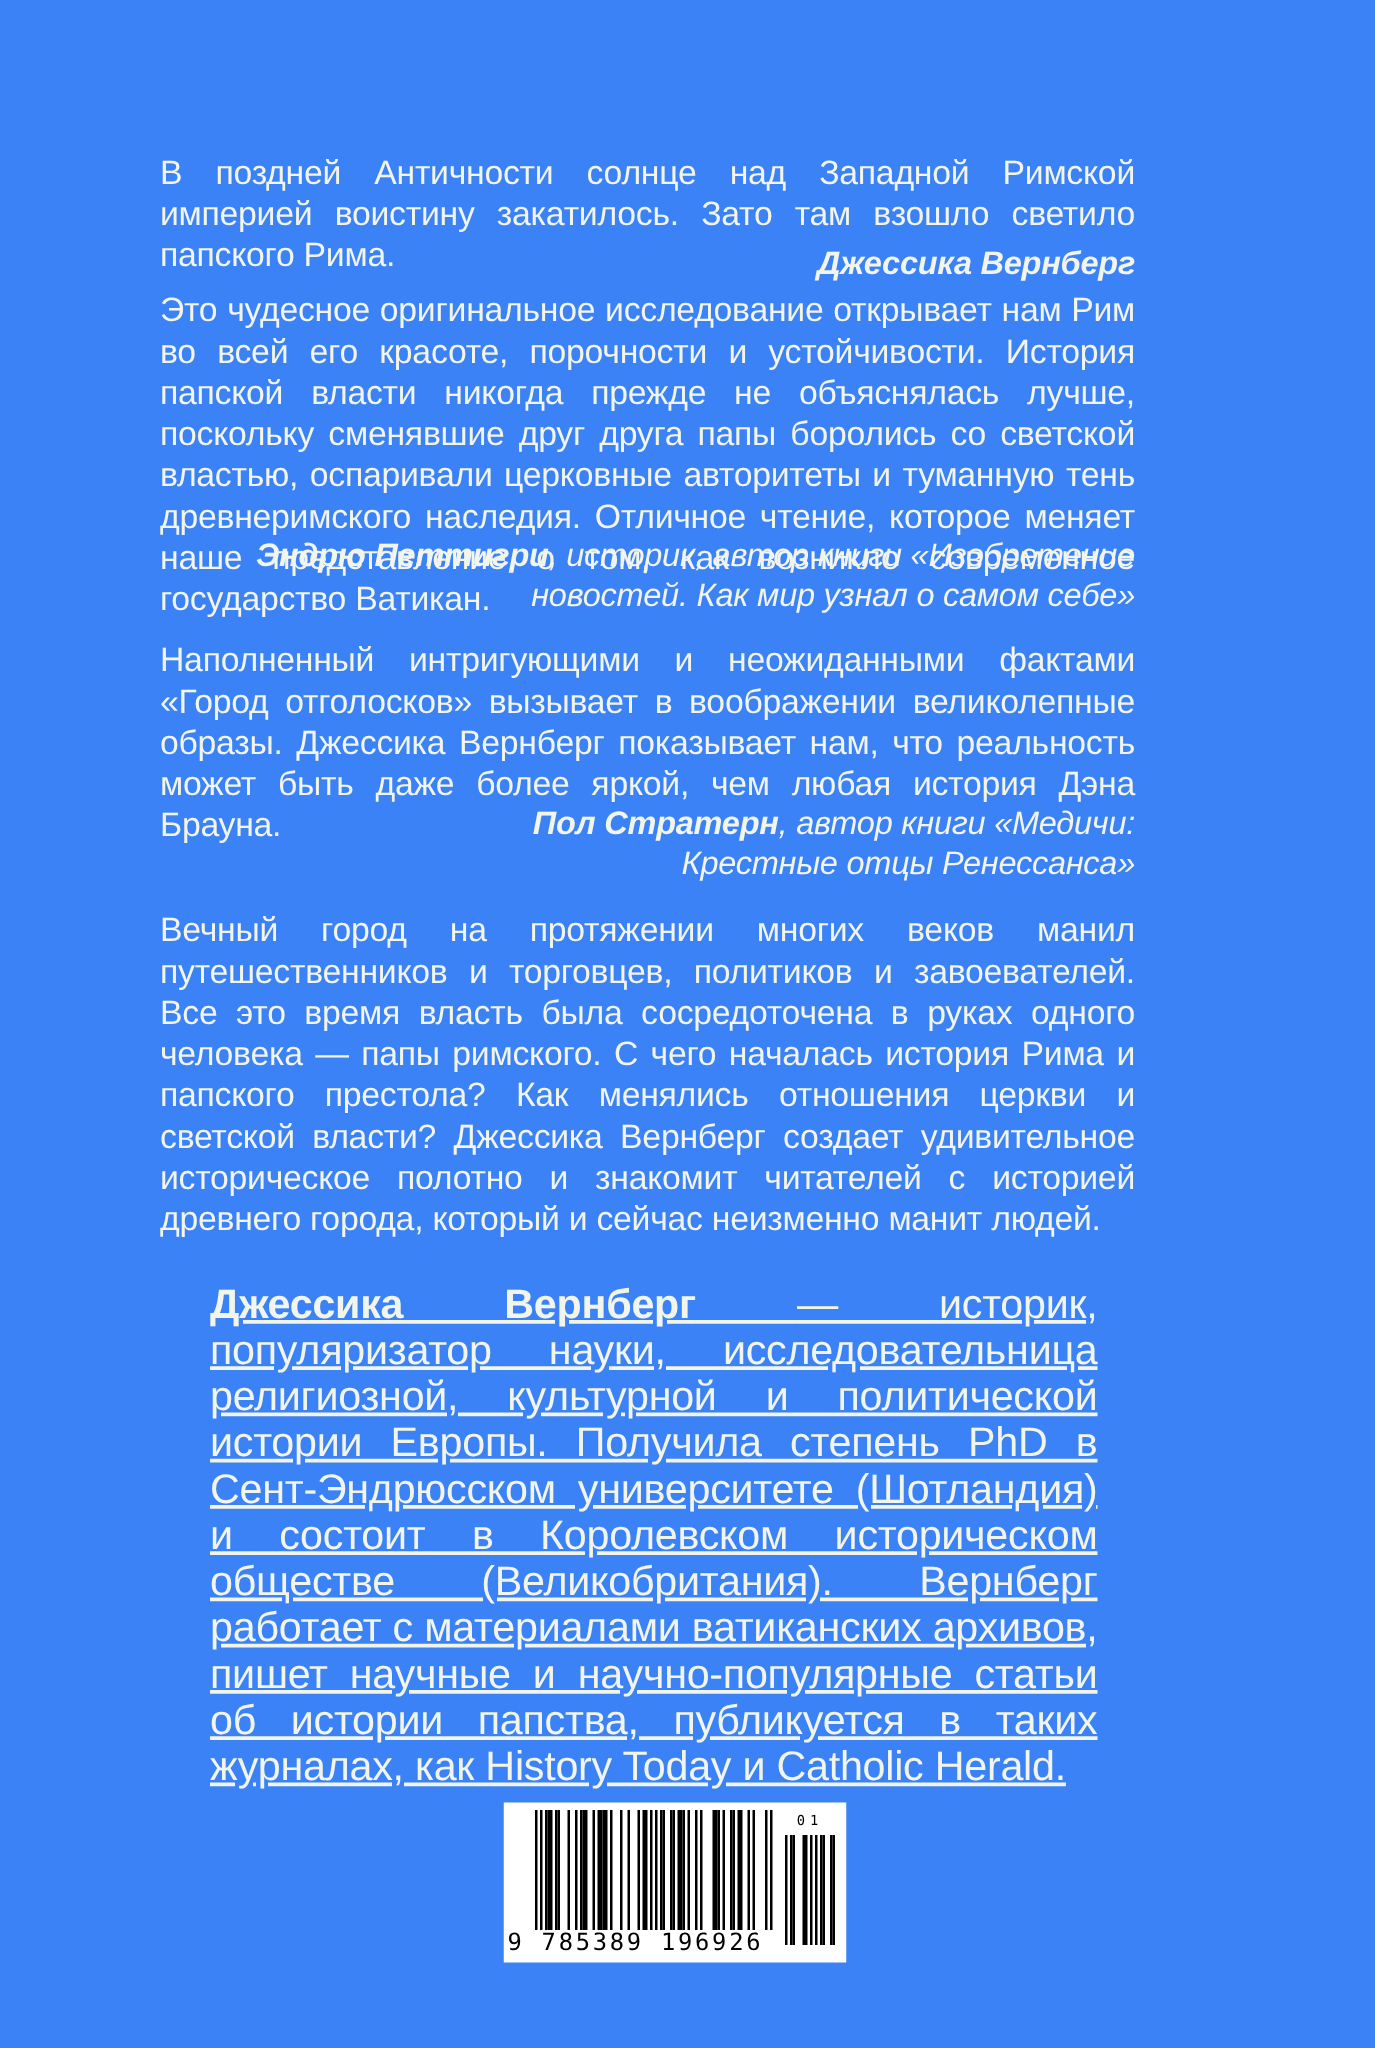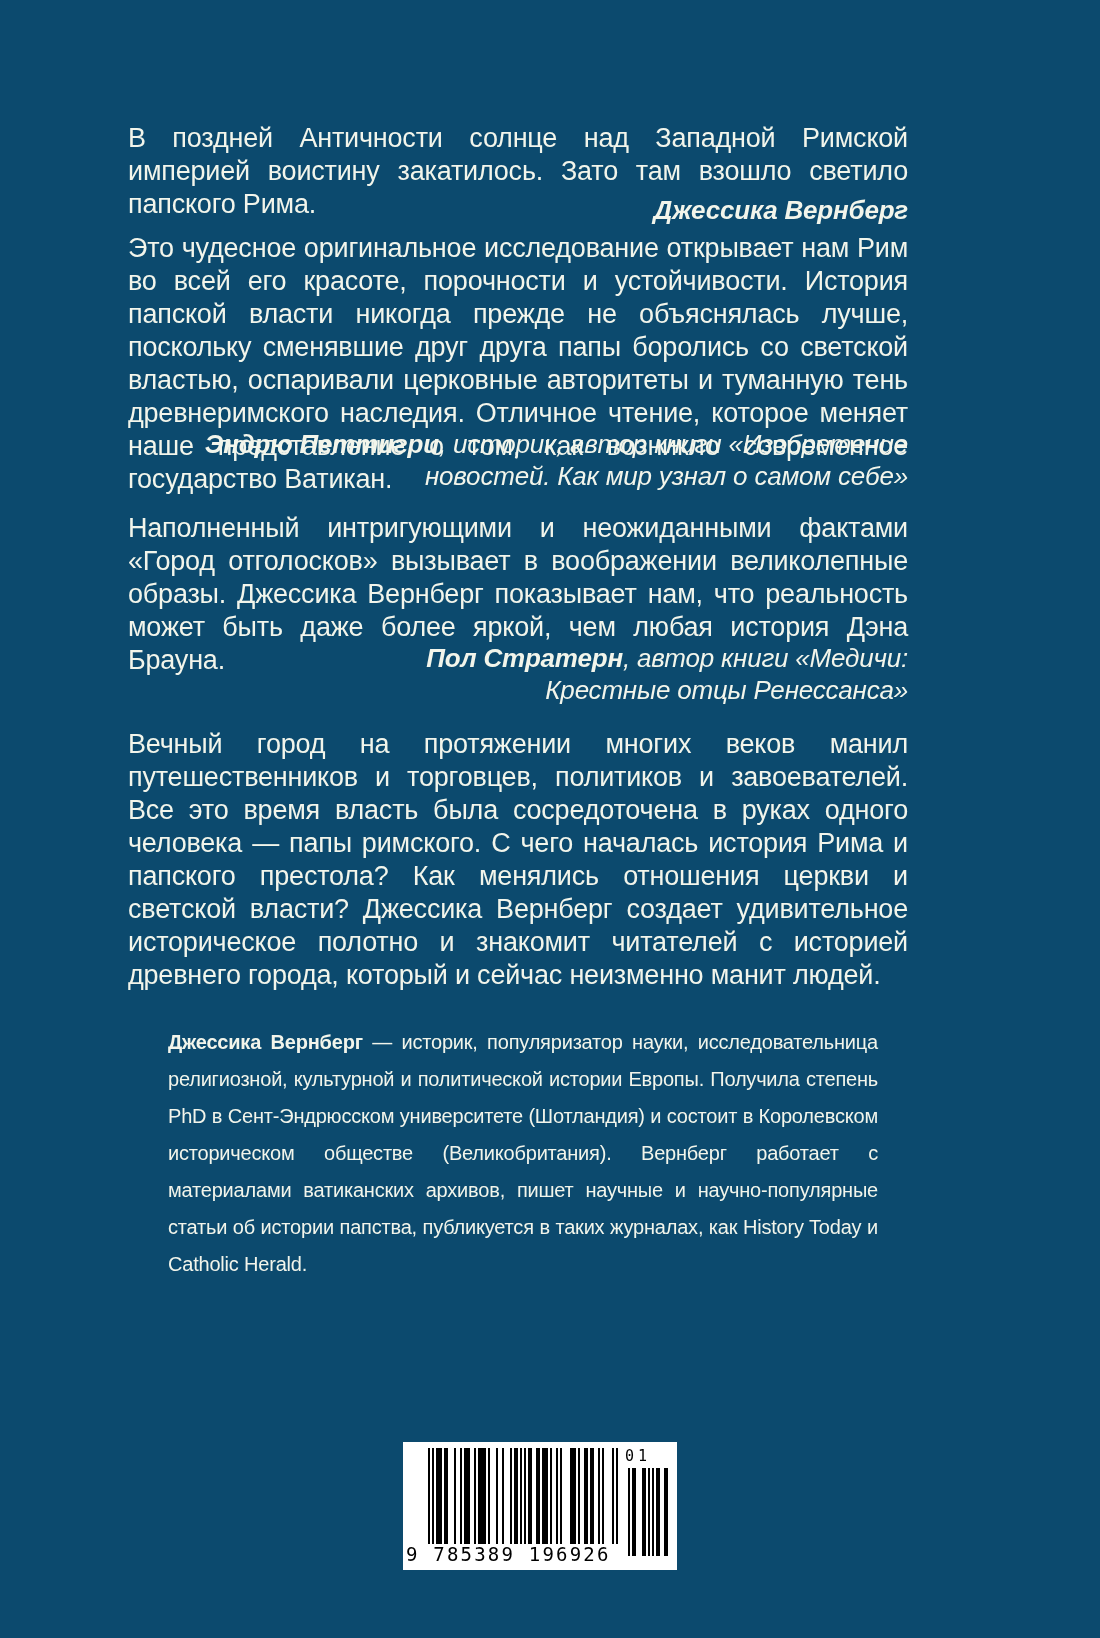--- a/index.html
+++ b/index.html
@@ -1,42 +1,42 @@
 <!DOCTYPE html>
 <html lang="ru"><head>
 <meta charset="utf-8">
 <style>
   html,body { margin:0; padding:0; }
   body { background:#4a4a4a; }
   .page {
     position:relative;
     width:1100px; height:1638px;
-    background:#0c4a6e;
+    background:#3b82f6;
     overflow:hidden;
     font-family:"Liberation Sans","DejaVu Sans",sans-serif;
     color:#f2f5eb;
     -webkit-font-smoothing:antialiased;
   }
   .blk { position:absolute; left:128px; width:780px; }
   .para {
     font-size:27px; line-height:33px;
     text-align:justify; letter-spacing:-0.2px;
     hyphens:auto; -webkit-hyphens:auto;
   }
   .attr {
     font-size:26px; line-height:32px;
     text-align:right; font-style:italic; letter-spacing:-0.2px;
   }
   .attr .attr-name { font-weight:bold; }
   .attr-narrow { left:308px; width:600px; }
   .bio {
     left:168px; width:710px;
-    font-size:20px; line-height:37px;
+    font-size:33px; line-height:37px;
     text-align:justify; letter-spacing:-0.2px;
-    hyphens:auto; -webkit-hyphens:auto;
+    hyphens:auto;text-decoration:underline; -webkit-hyphens:auto;
   }
   .bio .bio-name { font-weight:bold; }
 
   
   .barcode-box {
     position:absolute; left:403px; top:1442px;
     width:274px; height:128px;
     background:#ffffff;
   }
   .bc-bars { position:absolute; font-size:0; line-height:0; }
@@ -47,22 +47,22 @@
   .bc-addon-bars { left:225px; top:26px; width:40px; height:88px; }
   .bc-digits {
     position:absolute; left:3px; top:102px; width:218px;
     font-family:"DejaVu Sans Mono","Liberation Mono",monospace;
     font-size:19px; line-height:20px; letter-spacing:2.2px;
     color:#000; white-space:pre;
   }
   .bc-addon-label {
     position:absolute; left:222px; top:6px; width:46px;
     font-family:"DejaVu Sans Mono","Liberation Mono",monospace;
-    font-size:15px; line-height:17px; letter-spacing:4px;
-    color:#000;
+    font-size:11px; line-height:17px; letter-spacing:4px;
+    text-align:center; color:#000;
   }
 </style>
 </head>
 <body>
 
 <div class="page">
 
   <div class="blk para" style="top:122px">В поздней Античности солнце над Западной Римской империей воистину закатилось. Зато там взошло светило папского Рима.</div>
   <div class="blk attr" style="top:194px"><span class="attr-name">Джессика Вернберг</span><span></span></div>
 

